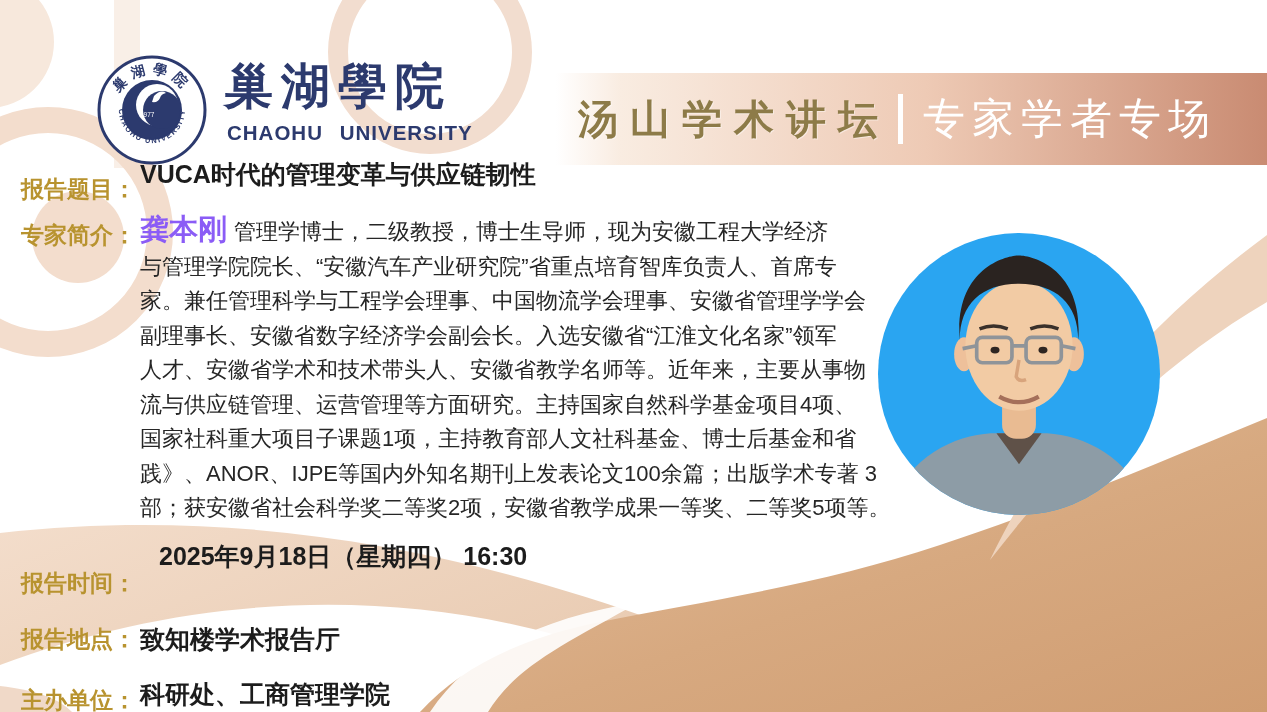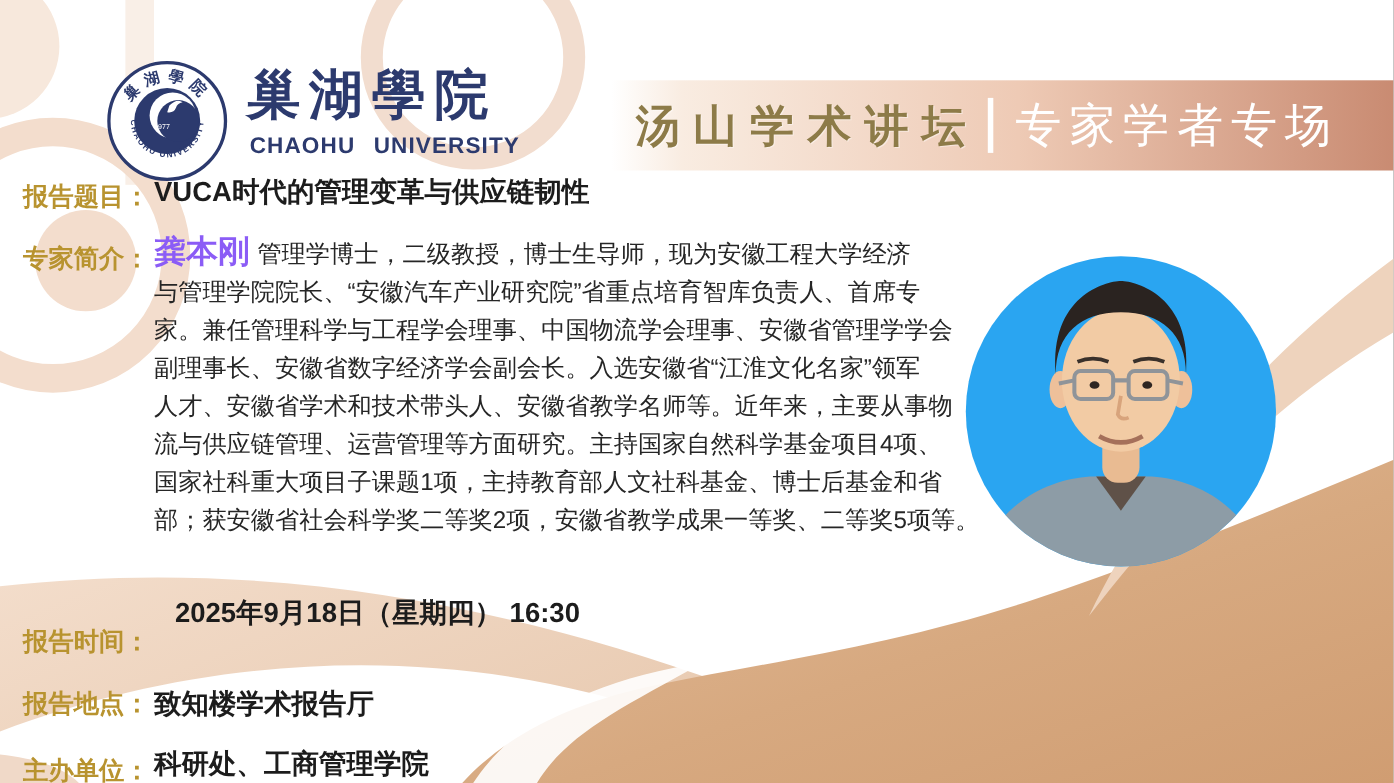--- a/index.html
+++ b/index.html
@@ -14,38 +14,38 @@
   #uni-cn{
     position:absolute;left:224px;top:54px;z-index:2;
     font-family:"DejaVu Serif","Liberation Serif",serif;
     font-size:49px;font-weight:bold;color:#2c3a6e;letter-spacing:8px;white-space:nowrap;
   }
   #uni-en{
     position:absolute;left:227px;top:121px;z-index:2;
     font-size:20.5px;font-weight:bold;color:#2c3a6e;letter-spacing:1px;word-spacing:10px;white-space:nowrap;
   }
   #banner{
-    position:absolute;left:556px;top:73px;width:711px;height:82px;z-index:1;
+    position:absolute;left:556px;top:73px;width:711px;height:92px;z-index:1;
     background:linear-gradient(90deg,#ffffff 0%,#f9ece1 9%,#eecab5 52%,#c98b72 100%);
     display:flex;align-items:center;
   }
   #banner-forum{
     margin-left:22px;font-size:40px;font-weight:bold;color:#8d7b48;
     letter-spacing:12px;white-space:nowrap;text-shadow:1px 1px 0 rgba(255,255,255,.45);
   }
   #banner-divider{width:5px;height:50px;background:#ffffff;margin:0 20px 0 8px;}
   #banner-session{
     font-family:"DejaVu Serif","Liberation Serif",serif;
     font-size:42px;color:#ffffff;letter-spacing:7px;white-space:nowrap;font-weight:500;
   }
 
   
   .flabel{position:absolute;left:21px;font-size:23px;font-weight:bold;color:#b8932f;white-space:nowrap;z-index:2;}
   .fvalue{position:absolute;left:140px;font-size:25px;font-weight:bold;color:#1c1c1c;white-space:nowrap;z-index:2;}
-  #title-label{top:163px;}   #title-value{top:158px;}
+  #title-label{top:174px;}   #title-value{top:158px;}
   #bio-label{top:220px;}
   #time-label{top:568px;}    #time-value{top:540px;margin-left:19px;}
   #venue-label{top:624px;}   #venue-value{top:623px;}
   #org-label{top:685px;}     #org-value{top:678px;}
 
   #bio-block{
     position:absolute;left:140px;top:212px;width:770px;z-index:2;
     font-size:22px;color:#262626;line-height:34.5px;
   }
   .bio-line{white-space:nowrap;}
@@ -123,20 +123,21 @@
   <div id="bio-block">
     <div class="bio-line">
       <span id="bio-name">龚本刚</span><span>管理学博士，二级教授，博士生导师，现为安徽工程大学经济</span>
     </div>
     <div class="bio-line">与管理学院院长、“安徽汽车产业研究院”省重点培育智库负责人、首席专</div>
     <div class="bio-line">家。兼任管理科学与工程学会理事、中国物流学会理事、安徽省管理学学会</div>
     <div class="bio-line">副理事长、安徽省数字经济学会副会长。入选安徽省“江淮文化名家”领军</div>
     <div class="bio-line">人才、安徽省学术和技术带头人、安徽省教学名师等。近年来，主要从事物</div>
     <div class="bio-line">流与供应链管理、运营管理等方面研究。主持国家自然科学基金项目4项、</div>
     <div class="bio-line">国家社科重大项目子课题1项，主持教育部人文社科基金、博士后基金和省</div>
+    <div class="bio-line">践》、ANOR、IJPE等国内外知名期刊上发表论文100余篇；出版学术专著 3</div>
     <div class="bio-line">部；获安徽省社会科学奖二等奖2项，安徽省教学成果一等奖、二等奖5项等。</div>
   </div>
 
   <div id="photo">
     <svg viewBox="0 0 100 100" width="282" height="282">
       <path d="M2,104 C8,80 26,72 40,71 L60,71 C74,72 92,80 98,104 Z" fill="#8d9ca6"></path>
       <path d="M42,71 L50,82 L58,71 Z" fill="#5f5148"></path>
       <rect x="44" y="55" width="12" height="18" rx="5" fill="#e9bb92"></rect>
       <ellipse cx="30.5" cy="43" rx="3.5" ry="6" fill="#eec09a"></ellipse>
       <ellipse cx="69.5" cy="43" rx="3.5" ry="6" fill="#eec09a"></ellipse>

